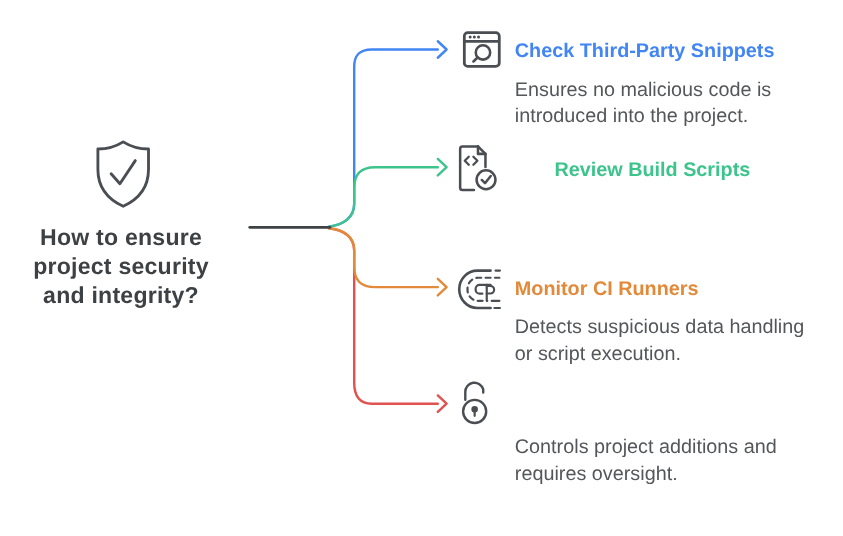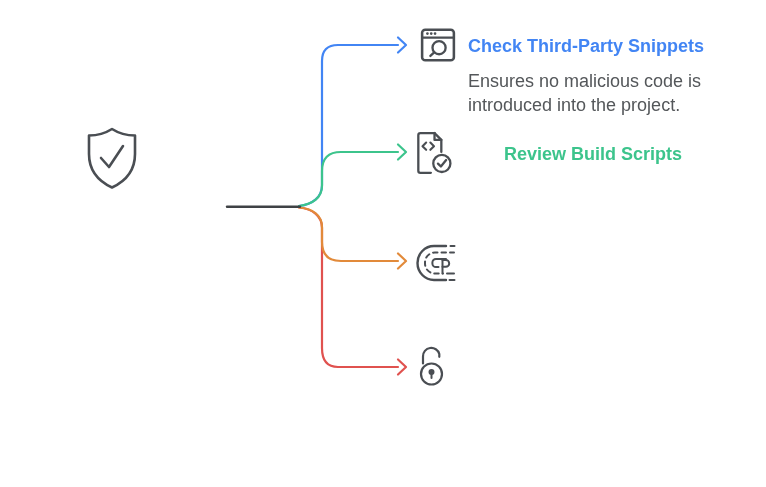--- a/index.html
+++ b/index.html
@@ -45,20 +45,21 @@
     <path d="M 398 253.5 L 406 261 L 398 268.5" stroke="#E28A3A" stroke-width="2.2"></path>
 
     <path d="M 227 206.7 L 300 206.7" stroke="#3F4245" stroke-width="2.4"></path>
   </svg>
 
   <svg class="abs" style="left:85px;top:126px" width="54" height="66" viewBox="0 0 54 66" fill="none" stroke="#4A4E53" stroke-linecap="round" stroke-linejoin="round">
     <path stroke-width="2.6" d="M 27 3 C 21.5 6.5 13 9.5 4 9.5 L 4 28 C 4 45 13 55 27 61.5 C 41 55 50 45 50 28 L 50 9.5 C 41 9.5 32.5 6.5 27 3 Z"></path>
     <path stroke-width="2.6" d="M 16 32 L 24 41 L 38 20"></path>
   </svg>
 
+  <div class="abs question">How to ensure project security and integrity?</div>
 
   <svg class="abs" style="left:420px;top:27px" width="36" height="36" viewBox="0 0 34 34" fill="none" stroke="#4A4E53" stroke-linecap="round" stroke-linejoin="round">
     <rect x="2" y="2.5" width="30" height="29" rx="3" stroke-width="2.4"></rect>
     <line x1="2.5" y1="10" x2="31.5" y2="10" stroke-width="2.2"></line>
     <circle cx="7" cy="6.2" r="0.6" stroke-width="1.4"></circle>
     <circle cx="10.6" cy="6.2" r="0.6" stroke-width="1.4"></circle>
     <circle cx="14.2" cy="6.2" r="0.6" stroke-width="1.4"></circle>
     <circle cx="18" cy="19.5" r="6.2" stroke-width="2.2"></circle>
     <line x1="13.4" y1="23.9" x2="9.8" y2="27.3" stroke-width="2.2"></line>
   </svg>
@@ -80,21 +81,24 @@
     <path stroke-width="2.4" d="M 33 6 H 21 A 16.5 17 0 0 0 4.5 23 A 16.5 17 0 0 0 21 40 H 33"></path>
     <path stroke-width="2" stroke-dasharray="4.5 4" d="M 33 12.5 H 22 A 9.8 10 0 0 0 12 22.5 V 23.5 A 9.8 10 0 0 0 22 33.5 H 30"></path>
     <path stroke-width="2" d="M 33 19 H 23 A 3.6 3.6 0 0 0 19.4 22.6 V 23.4 A 3.6 3.6 0 0 0 23 27 H 25.5"></path>
     <path stroke-width="2" d="M 29.5 19 V 33.5"></path>
     <path stroke-width="2" d="M 29.5 20 H 32.8 A 3.4 3.4 0 0 1 32.8 26.8 H 29.5"></path>
     <path stroke-width="2" d="M 37.5 6 H 41.5"></path>
     <path stroke-width="2" d="M 37 12.5 H 41"></path>
     <path stroke-width="2" d="M 34 33.5 H 41"></path>
     <path stroke-width="2" d="M 36.5 40 H 41.5"></path>
   </svg>
+  <div class="abs branch-title" style="top: 252px; color: rgb(226, 138, 58);">Monitor CI Runners</div>
+  <div class="abs branch-desc" style="top:285px">Detects suspicious data handling or script execution.</div>
 
   <svg class="abs" style="left:417px;top:346px" width="30" height="41" viewBox="0 0 30 41" fill="none" stroke="#4A4E53" stroke-linecap="round" stroke-linejoin="round">
     <circle cx="14.5" cy="28" r="10.5" stroke-width="2.2"></circle>
     <circle cx="14.5" cy="26" r="2" stroke-width="2" fill="#4A4E53"></circle>
     <line x1="14.5" y1="28.5" x2="14.5" y2="32" stroke-width="2"></line>
     <path stroke-width="2.2" d="M 6 17.5 V 10.5 A 8.3 8.3 0 0 1 22.3 8 L 22.3 10.8"></path>
   </svg>
+  <div class="abs branch-desc" style="top:394px">Controls project additions and requires oversight.</div>
 
 </div>
 
 </body></html>

